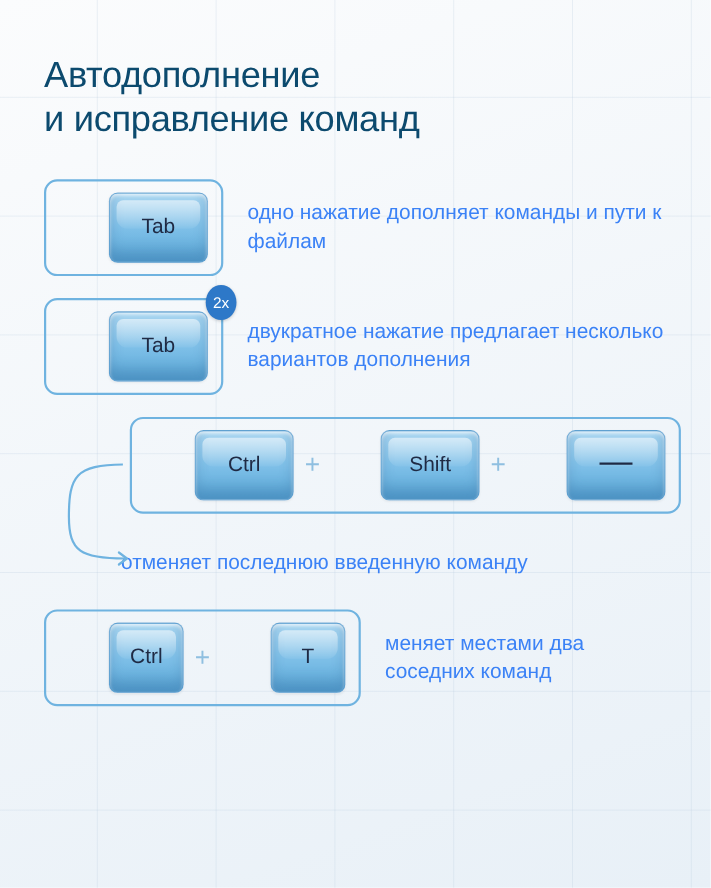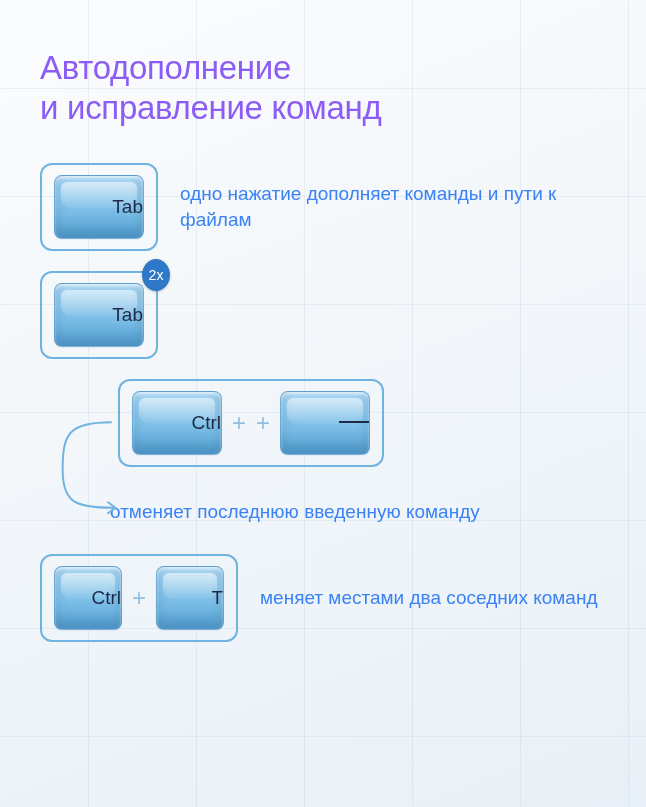--- a/index.html
+++ b/index.html
@@ -17,21 +17,21 @@
     color: #1f2a44;
     position: relative;
     overflow: hidden;
   }
   h1.title {
     font-size: 33px;
     font-weight: 500;
     line-height: 1.22;
     letter-spacing: -0.3px;
     margin-bottom: 34px;
-    color: #8b5cf6;
+    color: #0c4a6e;
   }
   .row {
     display: flex;
     align-items: center;
     gap: 22px;
     margin-bottom: 20px;
   }
   .key-group {
     border: 2px solid #6fb3e0;
     border-radius: 12px;
@@ -46,22 +46,23 @@
     position: relative;
     width: 90px;
     height: 64px;
     border-radius: 8px;
     background: linear-gradient(180deg, #a8d5f0 0%, #7fc0e8 50%, #5aa8d8 100%);
     box-shadow: inset 0 -10px 12px rgba(30,80,130,0.25),
                 inset 0 2px 3px rgba(255,255,255,0.7),
                 0 1px 2px rgba(0,0,0,0.05);
     display: flex;
     align-items: center;
-    justify-content: flex-end;
+    justify-content: center;
     border: 1px solid rgba(90,150,200,0.6);
+    margin-left: 45px;
   }
   .key::before {
     content: "";
     position: absolute;
     top: 6px; left: 6px; right: 6px;
     height: 42%;
     border-radius: 6px 6px 10px 10px;
     background: linear-gradient(180deg, rgba(255,255,255,0.55), rgba(255,255,255,0.05));
     pointer-events: none;
   }
@@ -133,32 +134,36 @@
   <div class="desc">одно нажатие дополняет команды и пути к файлам</div>
 </div>
 
 <div class="row">
   <div class="key-group">
     <div class="key">
       <span class="key-label">Tab</span>
     </div>
     <div class="badge">2x</div>
   </div>
+  <div class="desc">двукратное нажатие предлагает несколько вариантов дополнения</div>
 </div>
 
 <div class="block-combo">
   <svg class="arrow-wrap" viewBox="0 0 74 110">
     <path d="M 62 8 C 15 8, 8 20, 8 60 C 8 95, 20 102, 64 102" fill="none" stroke="#6fb3e0" stroke-width="2.2"></path>
     <path d="M 58 96 L 66 102 L 58 108" fill="none" stroke="#6fb3e0" stroke-width="2.2" stroke-linecap="round" stroke-linejoin="round"></path>
   </svg>
   <div class="key-group" style="display:inline-flex;">
     <div class="key">
       <span class="key-label">Ctrl</span>
     </div>
     <span class="plus">+</span>
+    <div class="key">
+      <span class="key-label">Shift</span>
+    </div>
     <span class="plus">+</span>
     <div class="key dash">
       <span class="key-label">—</span>
     </div>
   </div>
   <div class="combo-desc">
     <span class="desc">отменяет последнюю введенную команду</span>
   </div>
 </div>
 

